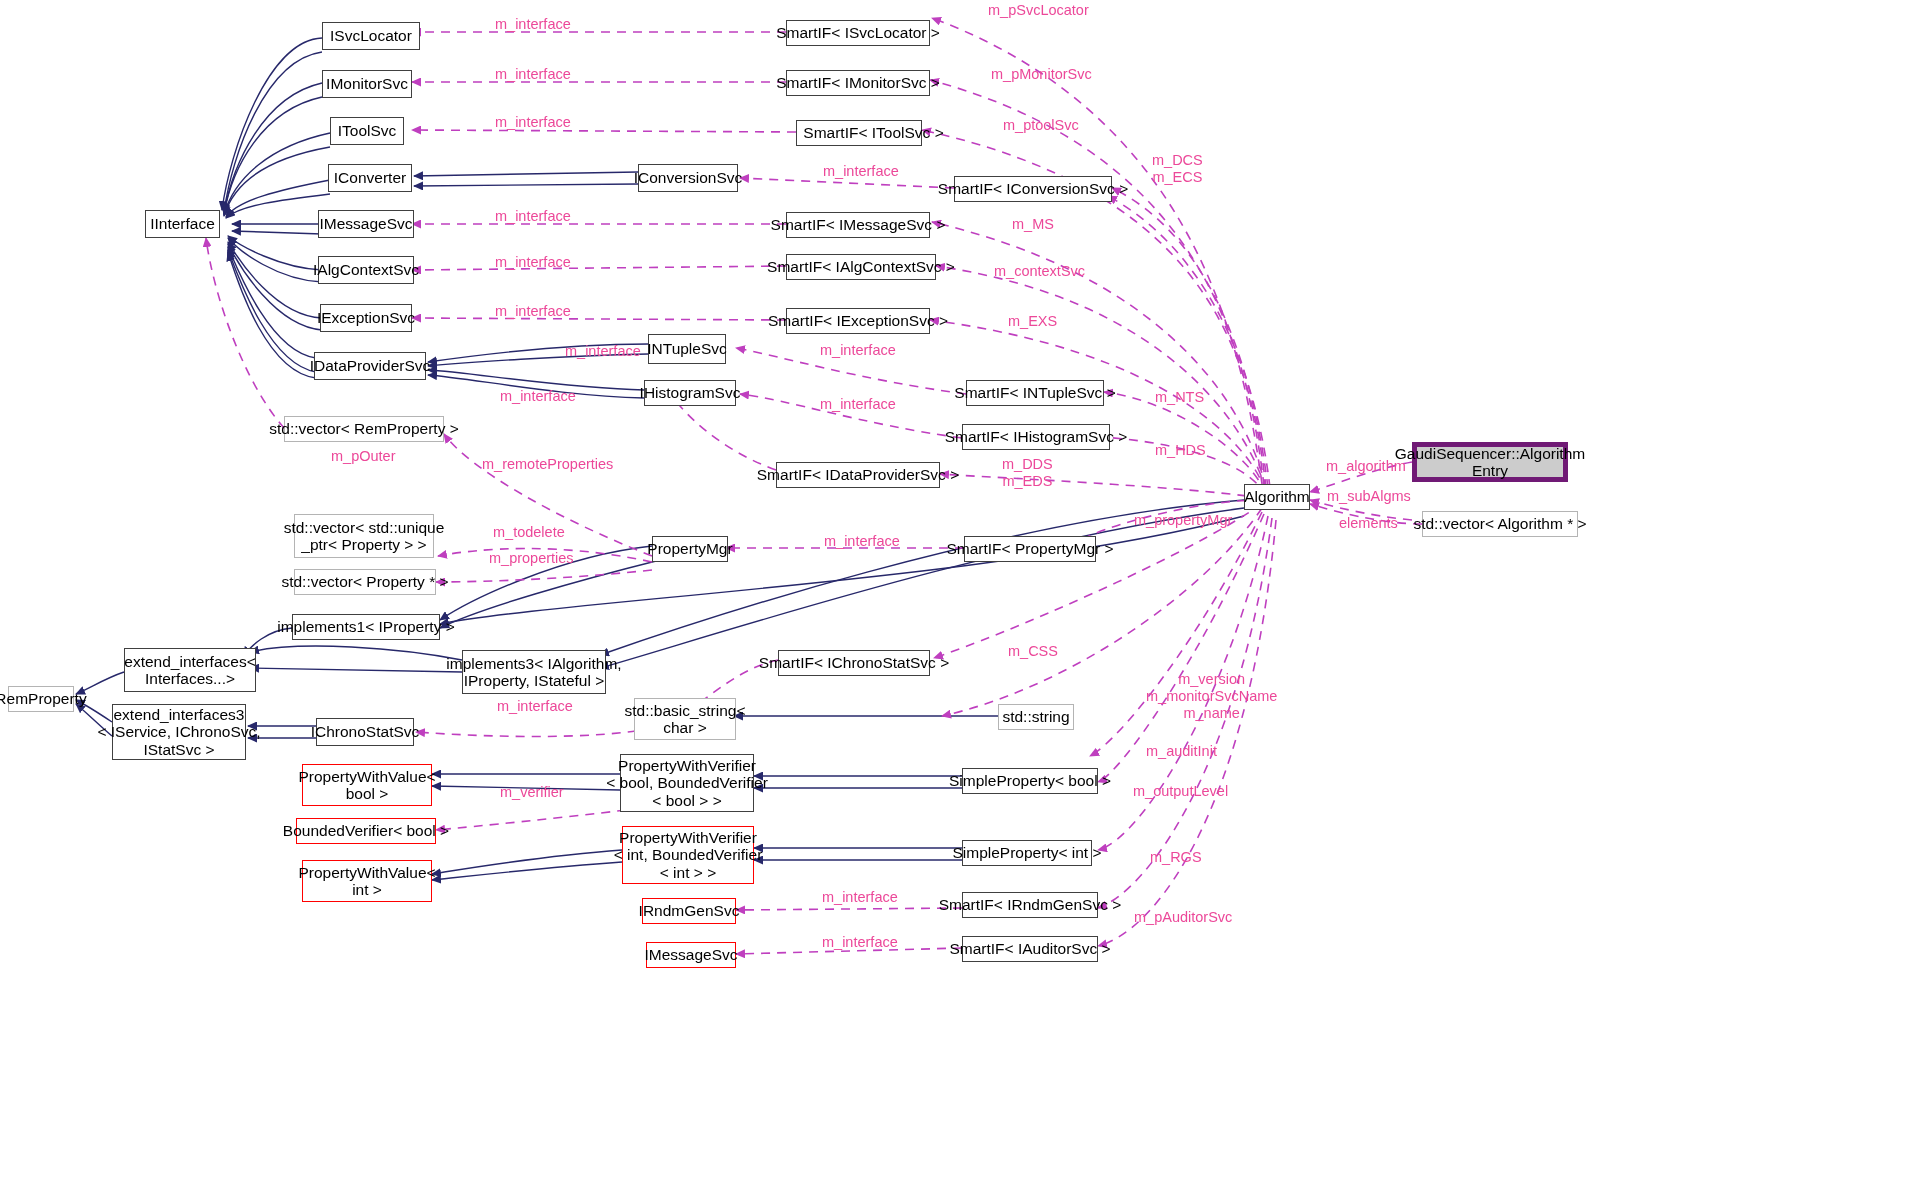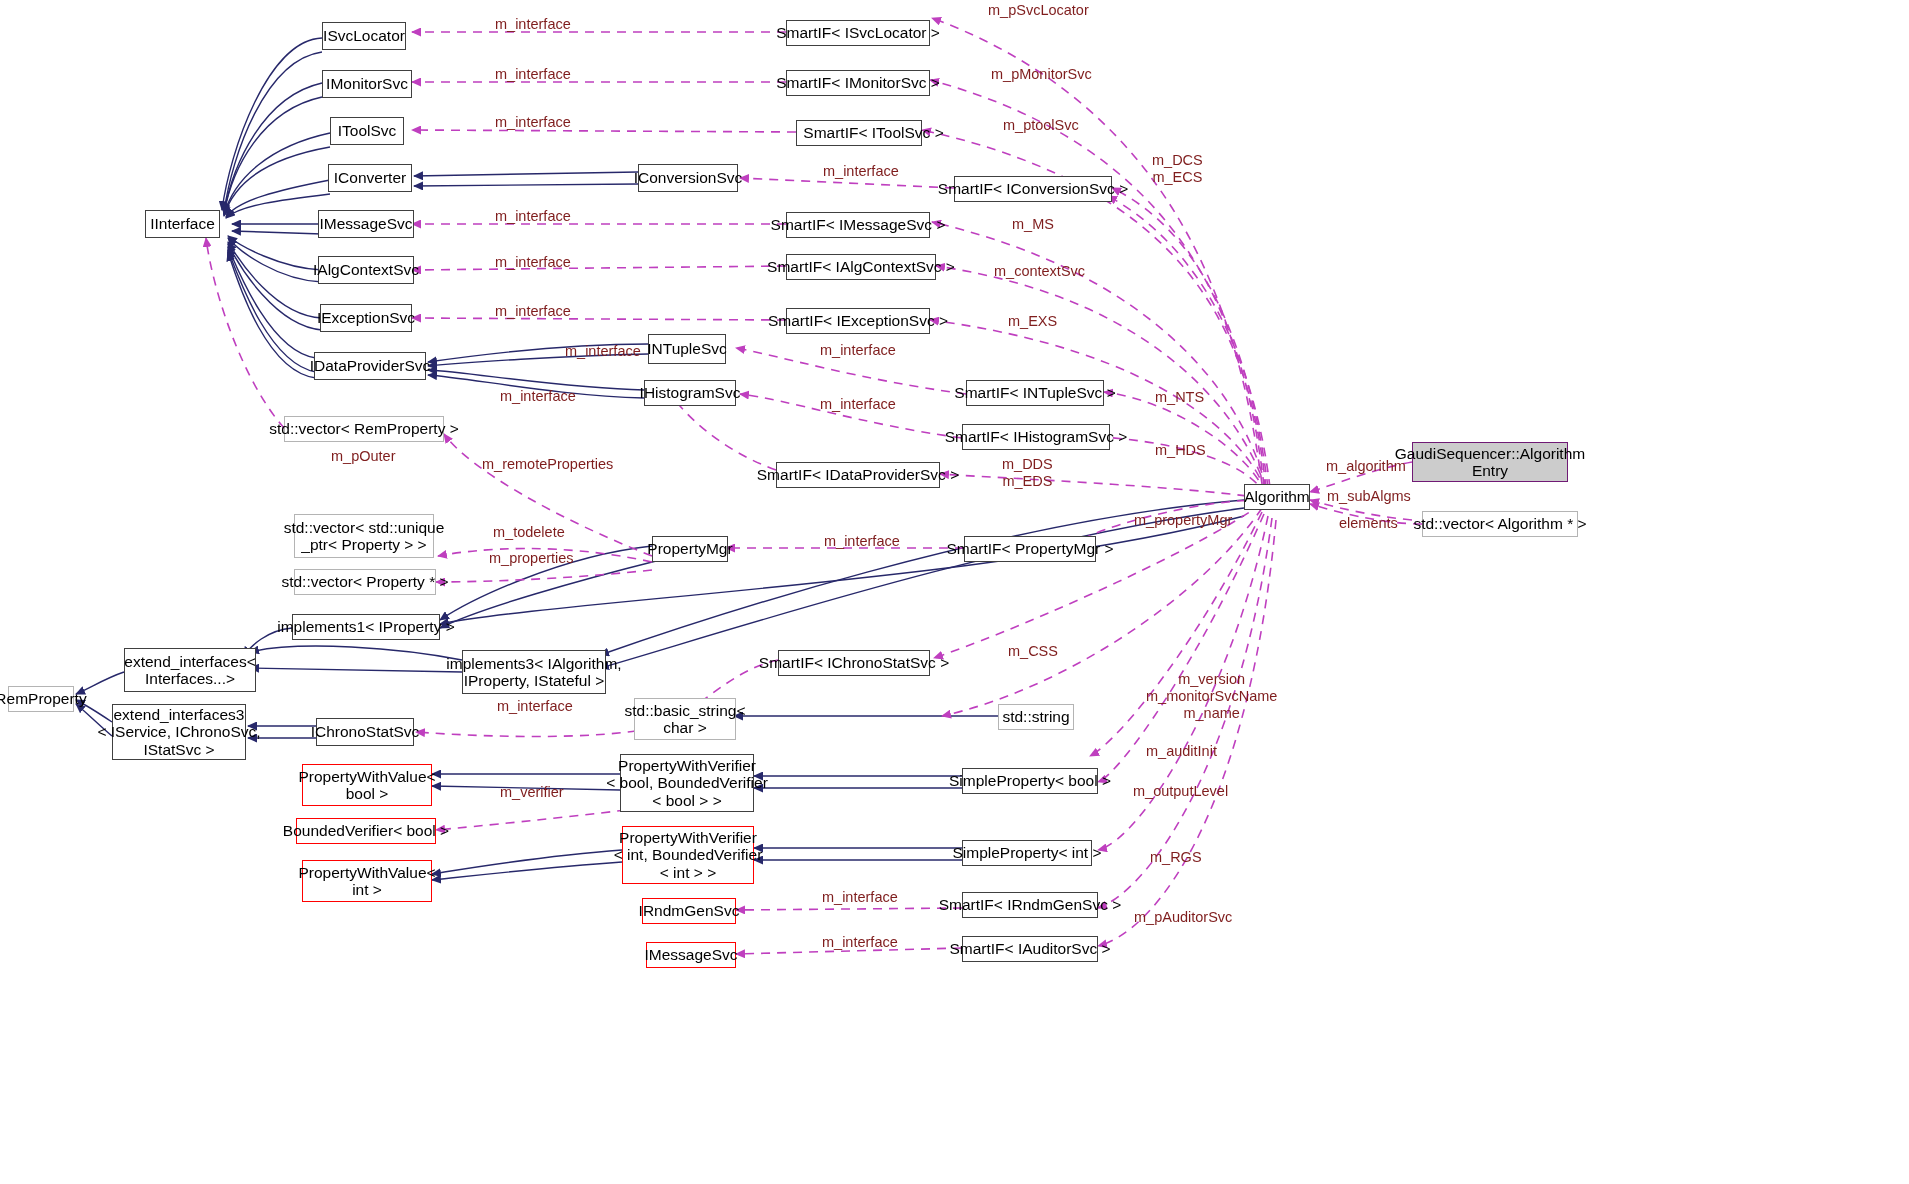--- a/index.html
+++ b/index.html
@@ -39,26 +39,26 @@
     z-index: 5;
   }
   .node.grey-border {
     border: 1px solid #b4b4b4;
   }
   .node.red-border {
     border: 1px solid #ff0000;
   }
   .node.filled {
     background: #cccccc;
-    border: 1px solid #701a75;
+    border: 5px solid #701a75;
   }
   .edge-label {
     position: absolute;
     font-size: 14.5px;
-    color: #7f1d1d;
+    color: #ec4899;
     white-space: pre;
     text-align: center;
     line-height: 1.18;
     z-index: 6;
   }
 </style>
 </head>
 <body>
 
 <div id="canvas">
@@ -186,21 +186,21 @@
       <path d="M962,948 L736,954"></path>
 
       <path d="M626,810 C560,818 480,826 436,830"></path>
 
       <path d="M1412,462 C1370,470 1330,486 1310,492"></path>
       <path d="M1412,520 C1370,516 1330,506 1310,500"></path>
       <path d="M1422,524 C1380,524 1330,510 1310,504"></path>
     </g>
   </svg>
 
-  <div class="node" style="left:322px; top:22px; width:84px; height:28px;">ISvcLocator</div>
+  <div class="node" style="left:322px; top:22px; width:98px; height:28px;">ISvcLocator</div>
   <div class="node" style="left:322px; top:70px; width:90px; height:28px;">IMonitorSvc</div>
   <div class="node" style="left:330px; top:117px; width:74px; height:28px;">IToolSvc</div>
   <div class="node" style="left:328px; top:164px; width:84px; height:28px;">IConverter</div>
   <div class="node" style="left:318px; top:210px; width:96px; height:28px;">IMessageSvc</div>
   <div class="node" style="left:318px; top:256px; width:96px; height:28px;">IAlgContextSvc</div>
   <div class="node" style="left:320px; top:304px; width:92px; height:28px;">IExceptionSvc</div>
   <div class="node" style="left:314px; top:352px; width:112px; height:28px;">IDataProviderSvc</div>
   <div class="node" style="left:145px; top:210px; width:75px; height:28px;">IInterface</div>
   <div class="node" style="left:638px; top:164px; width:100px; height:28px;">IConversionSvc</div>
   <div class="node" style="left:648px; top:334px; width:78px; height:30px;">INTupleSvc</div>

